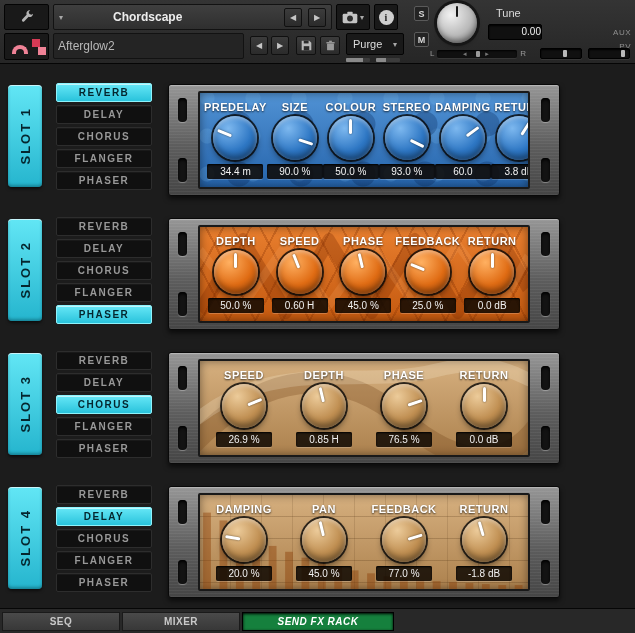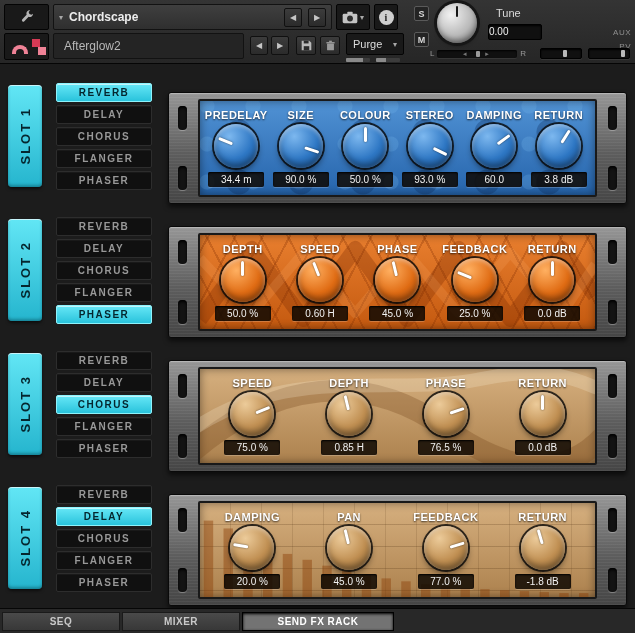--- a/index.html
+++ b/index.html
@@ -15,46 +15,46 @@
   .inst-icon { left:4px; top:33px; width:45px; height:27px; }
   .arch { position:absolute; left:7px; bottom:5px; width:16px; height:9px;
           border:4px solid #ef8296; border-bottom:none; border-radius:10px 10px 0 0; }
   .sq1 { position:absolute; left:27px; top:5px; width:8px; height:8px; background:#d63a55; }
   .sq2 { position:absolute; left:33px; bottom:4px; width:8px; height:8px; background:#ef8296; }
 
   .title1 { position:absolute; left:53px; top:4px; width:279px; height:26px;
             background:linear-gradient(#3f3f3f,#2f2f2f); border:1px solid #121212; border-radius:2px;
             display:flex; align-items:center; padding:0 5px; gap:6px; }
   .collapse { color:#a8a8a8; font-size:8px; }
-  .iname { flex:1; color:#ededed; font-size:12px; font-weight:bold; }
+  .iname { flex:1; color:#ededed; font-size:12px; font-weight:bold;margin-left:44px; }
   .sq-btn { width:18px; height:19px; background:linear-gradient(#3c3c3c,#2b2b2b); border:1px solid #101010;
             border-radius:2px; color:#c6c6c6; font-size:8px; display:flex; align-items:center; justify-content:center; cursor:pointer; }
   .title2 { position:absolute; left:53px; top:33px; width:191px; height:26px;
             background:#242424; border:1px solid #121212; border-radius:2px;
-            display:flex; align-items:center; padding:0 10px; }
+            display:flex; align-items:center; padding:0 4px; }
   .pname { color:#b8b8b8; font-size:12px; }
   .abs { position:absolute; }
   .cam-btn { left:336px; top:4px; width:34px; height:26px; gap:2px; }
   .info-btn { left:374px; top:4px; width:24px; height:26px; }
   .icircle { width:15px; height:15px; border-radius:50%; background:#cfcfcf; color:#1d1d1d;
              font-size:10px; font-weight:bold; font-family:"Liberation Serif", serif;
              display:flex; align-items:center; justify-content:center; }
   .purge { left:346px; top:33px; width:58px; height:22px; color:#dcdcdc; font-size:11px;
            justify-content:space-between; padding:0 6px; cursor:pointer; }
   .pbar { position:absolute; top:58px; width:24px; height:4px; background:#3c3c3c; border-radius:1px; overflow:hidden; }
   .pbar i { display:block; height:100%; background:#8a8a8a; }
   .smbtn { width:15px; height:15px; background:#242424; border:1px solid #5a5a5a; border-radius:2px;
            color:#d8d8d8; font-size:9px; font-weight:bold; display:flex; align-items:center; justify-content:center; cursor:pointer; }
   .tune-knob { position:absolute; left:437px; top:3px; width:40px; height:40px; border-radius:50%;
                background:radial-gradient(circle at 35% 30%, #f2f2f2, #b9b9b9 55%, #6f6f6f);
                box-shadow:0 0 0 3px #161616, 0 2px 4px rgba(0,0,0,.6), inset 0 -3px 5px rgba(0,0,0,.35); cursor:pointer; }
   .tune-ptr { position:absolute; left:50%; top:3px; width:2px; height:11px; margin-left:-1px; background:#161616; border-radius:1px; }
   .tune-label { position:absolute; left:496px; top:7px; color:#dadada; font-size:11px; }
   .readout { background:#101010; border:1px solid #000; border-radius:2px; color:#f0f0f0;
-             font-size:10px; text-align:left; box-shadow:inset 0 1px 2px #000; }
+             font-size:10px; text-align:right; box-shadow:inset 0 1px 2px #000; }
   .tune-value { position:absolute; left:488px; top:24px; width:54px; height:16px; line-height:14px; }
   .tinylbl { position:absolute; right:4px; color:#8f8f8f; font-size:8px; letter-spacing:.5px; }
   .meter { position:absolute; left:430px; top:48px; width:96px; height:11px; display:flex; align-items:center; gap:3px; }
   .meter .ml { color:#999; font-size:8px; }
   .mtrack { position:relative; flex:1; height:8px; background:#101010; border-radius:2px;
             box-shadow:inset 0 1px 2px #000, 0 1px 0 rgba(255,255,255,.07); }
   .mtick { position:absolute; top:1px; width:4px; height:6px; background:#9a9a9a; left:48%; border-radius:1px; }
   .mtri { position:absolute; top:0; color:#777; font-size:7px; line-height:8px; }
   .hslider { position:absolute; top:48px; width:42px; height:11px; background:#101010; border:1px solid #000;
              border-radius:2px; box-shadow:inset 0 1px 2px #000, 0 1px 0 rgba(255,255,255,.07); cursor:pointer; }
@@ -68,21 +68,21 @@
               display:flex; align-items:center; justify-content:center; }
   .slot-tab span { writing-mode:vertical-rl; transform:rotate(180deg); color:#05262e;
                    font-size:13px; font-weight:bold; letter-spacing:2px; }
   .fx-col { position:absolute; left:56px; top:3px; width:96px; }
   .fx-btn { height:19px; line-height:17px; margin-bottom:3px; background:#101010; border:1px solid #2d2d2d;
             border-radius:2px; color:#989898; font-size:10px; font-weight:bold; letter-spacing:1.5px;
             text-align:center; cursor:pointer; box-shadow:inset 0 1px 0 rgba(255,255,255,.04); }
   .fx-btn.active { background:linear-gradient(180deg,#66e7f6,#29c3dc); color:#04262e; border-color:#8df2fb;
                    box-shadow:inset 0 1px 0 rgba(255,255,255,.6); }
 
-  .rack { position:absolute; left:168px; width:459px; top:12px; height:112px; border-radius:3px;
+  .rack { position:absolute; left:168px; width:392px; top:4px; height:112px; border-radius:3px;
           border:1px solid #090909;
           background:linear-gradient(180deg,#969696,#5d5d5d 55%,#454545);
           background-image:repeating-linear-gradient(0deg, rgba(255,255,255,.05) 0 1px, transparent 1px 3px),
                            linear-gradient(180deg,#969696,#5d5d5d 55%,#454545);
           box-shadow:inset 0 1px 0 rgba(255,255,255,.3), 0 3px 5px rgba(0,0,0,.6); }
   .screwslot { position:absolute; width:9px; height:24px; background:#131313; border-radius:4px;
                box-shadow:0 1px 1px rgba(255,255,255,.3), inset 0 2px 3px #000; }
   .sl-tl { left:9px; top:13px; } .sl-bl { left:9px; bottom:13px; }
   .sl-tr { right:9px; top:13px; } .sl-br { right:9px; bottom:13px; }
 
@@ -125,21 +125,21 @@
            display:block; background:#fff; border-radius:2px; box-shadow:0 0 2px rgba(0,0,0,.6); }
   .knob-value { width:56px; margin-top:4px; background:rgba(14,8,2,.85); border-radius:2px;
                 color:#f2f2f2; font-size:10px; text-align:center; padding:2px 0; cursor:pointer;
                 box-shadow:inset 0 1px 2px #000, 0 1px 0 rgba(255,255,255,.2); }
 
   
   .footer { position:absolute; left:0; right:0; bottom:0; height:25px; background:#282828; border-top:1px solid #060606; }
   .ftab { position:absolute; top:3px; height:19px; line-height:17px; text-align:center;
           font-size:10px; font-weight:bold; letter-spacing:.5px;
           background:linear-gradient(#4a4a4a,#383838); color:#c9c9c9; border:1px solid #1a1a1a; cursor:pointer; }
-  .ftab.active { background:#737373; color:#ffffff; border-color:#000; box-shadow:inset 0 1px 3px #000; }
+  .ftab.active { background:#15803d; color:#ffffff; border-color:#000; box-shadow:inset 0 1px 3px #000;font-style:italic; }
 </style>
 </head>
 <body>
 
 <div class="app">
 
   <div class="hdr">
     <div class="hbox wrench-btn">
       <svg width="20" height="16" viewBox="0 0 24 24">
         <path d="M21 7a5 5 0 0 1-6.6 4.8L8 18.2a2.1 2.1 0 1 1-3-3l6.4-6.4A5 5 0 0 1 16.8 2l-2.4 2.4 1.2 3 3 1.2L21 7z" fill="#b4b4b4"></path>
@@ -401,21 +401,21 @@
           <path d="M -20 70 C 90 -10, 200 30, 300 10 S 420 30, 440 20" fill="none" stroke="rgba(255,245,225,0.22)" stroke-width="14"></path>
         </svg>
         <div class="panel-knobs">
           <div class="knob-block">
             <div class="knob-label">SPEED</div>
             <div class="knob knob-tan">
                 <div class="ptr" style="transform: rotate(67.5deg);">
                   <i></i>
                 </div>
               </div>
-            <div class="knob-value">75.0 %</div>
+            <div class="knob-value">26.9 %</div>
           </div>
           <div class="knob-block">
             <div class="knob-label">DEPTH</div>
             <div class="knob knob-tan">
                 <div class="ptr" style="transform: rotate(-13.5deg);">
                   <i></i>
                 </div>
               </div>
             <div class="knob-value">0.85 H</div>
           </div>

